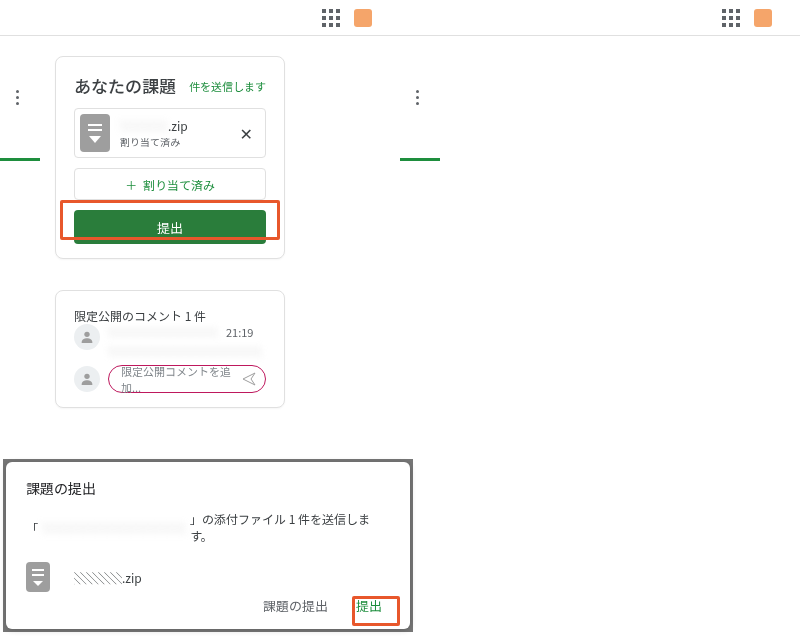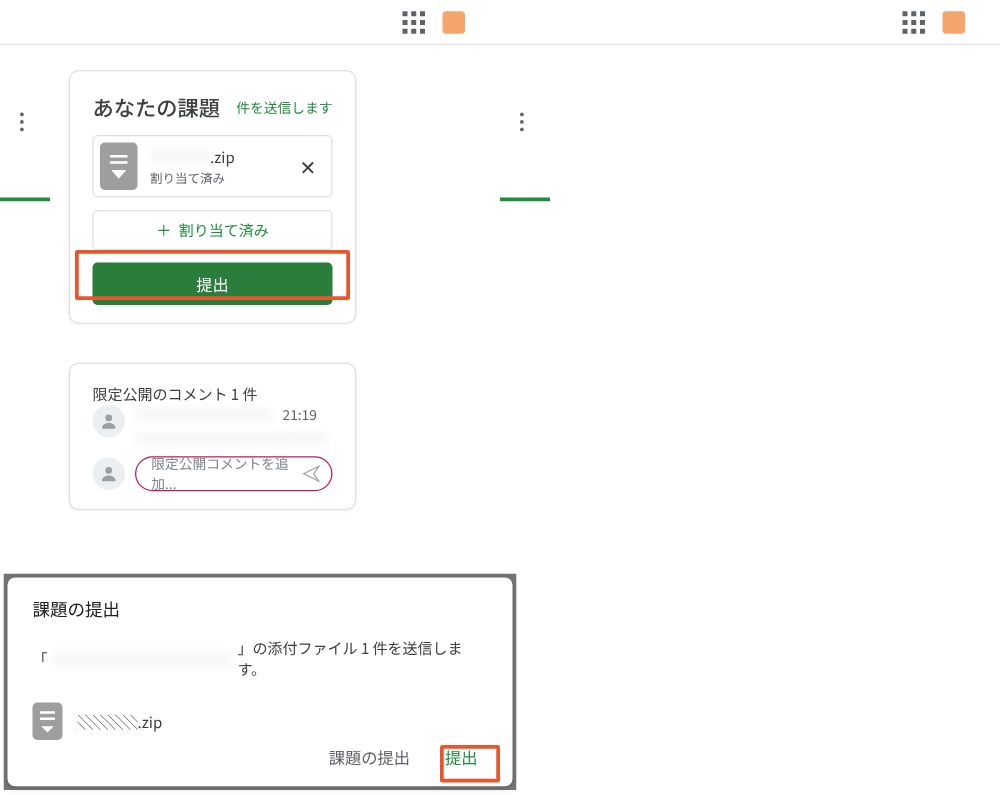--- a/index.html
+++ b/index.html
@@ -147,21 +147,21 @@
   }
   .dialog {
     width:100%;height:100%;background:#fff;border-radius:6px;
     padding:16px 20px 12px 20px;display:flex;flex-direction:column;
     box-shadow:0 1px 6px rgba(0,0,0,0.2);
   }
   .dlg-title { font-size:14px;color:#202124;margin-bottom:12px; }
   .dlg-body { font-size:12px;color:#3c4043;display:flex;align-items:center;gap:4px;margin-bottom:10px;}
   .dlg-body .blur { filter: blur(3px); color:#bbb; }
   .dlg-divider { height:1px;background:#e0e0e0;margin-bottom:8px;}
-  .dlg-file { display:flex;align-items:center;gap:12px;font-size:12px;color:#3c4043;}
+  .dlg-file { display:flex;align-items:center;gap:24px;font-size:12px;color:#3c4043;}
   .dlg-file .file-icon{width:24px;height:30px;}
   .dlg-file .file-icon .bar{width:12px;}
   .dlg-file .file-icon .arrow{border-left-width:5px;border-right-width:5px;border-top-width:5px;}
   .dlg-actions { margin-top:auto;display:flex;justify-content:flex-end;gap:20px;align-items:center;font-size:13px;}
   .dlg-cancel{ color:#5f6368; }
   .dlg-submit{ color:#1e8e3e; padding:4px 8px;}
   .hl-dialog-submit{
     position:absolute;border:3px solid #e8572b;border-radius:2px;pointer-events:none;
     left:352px; top:596px; width:48px; height:30px;
   }

